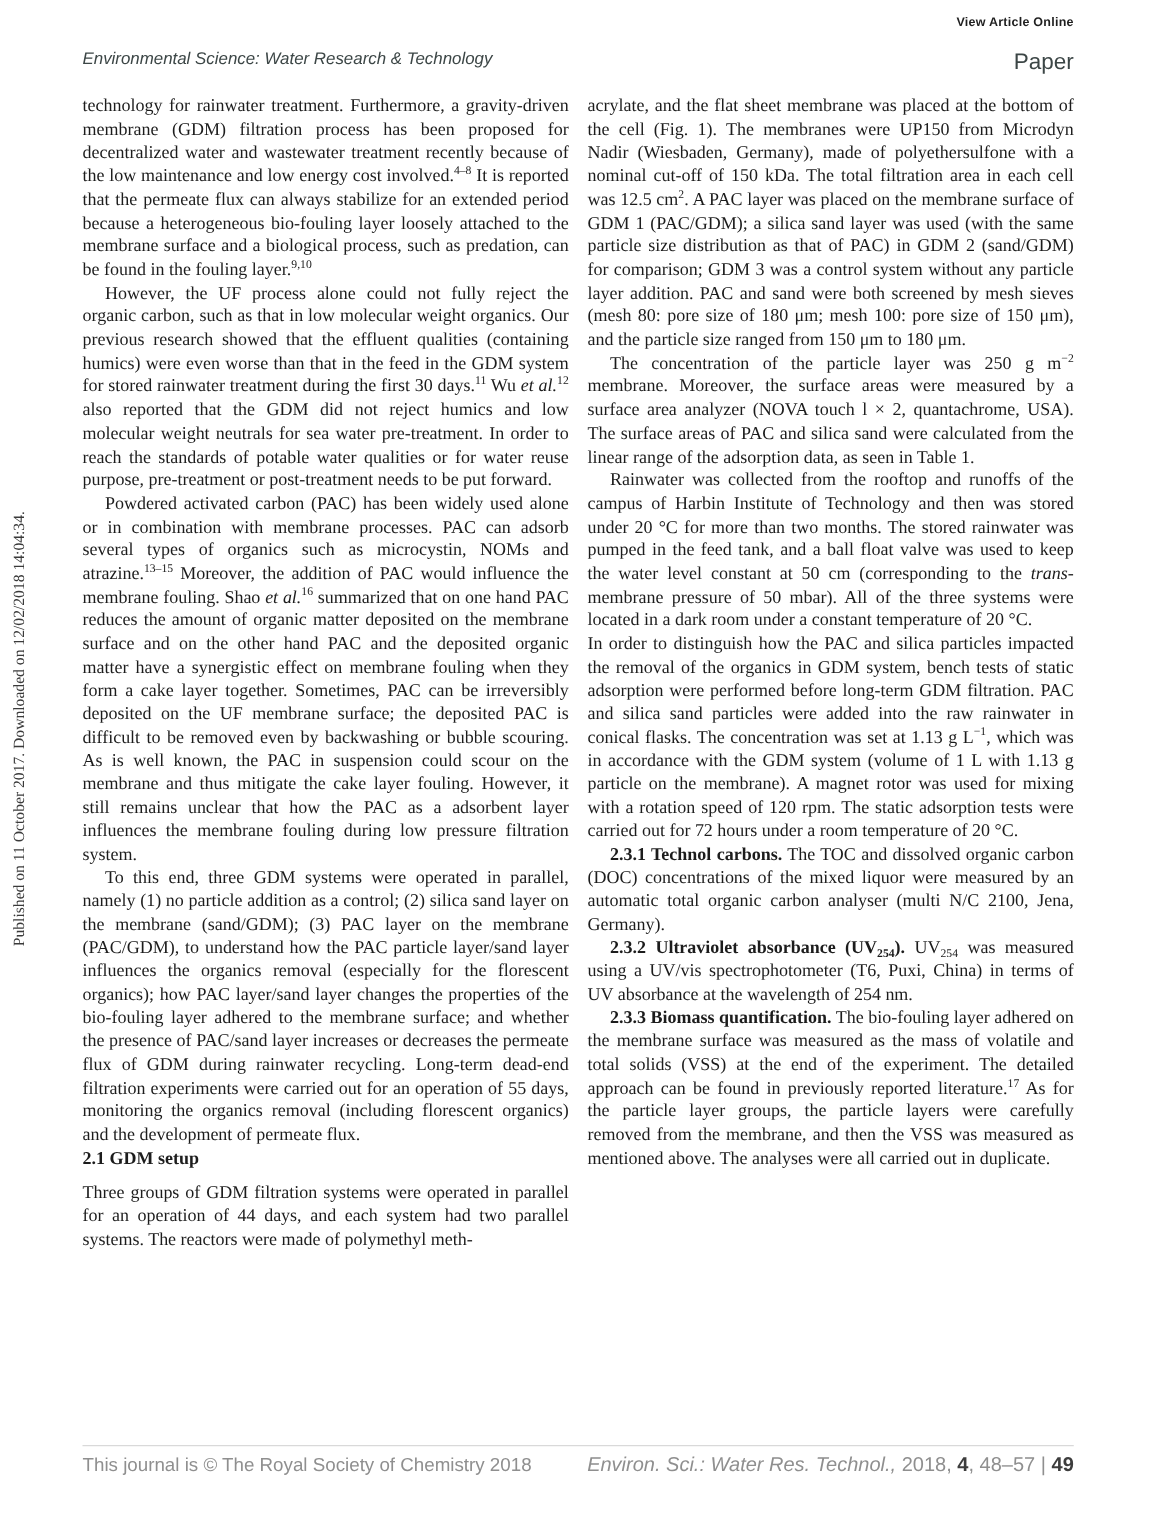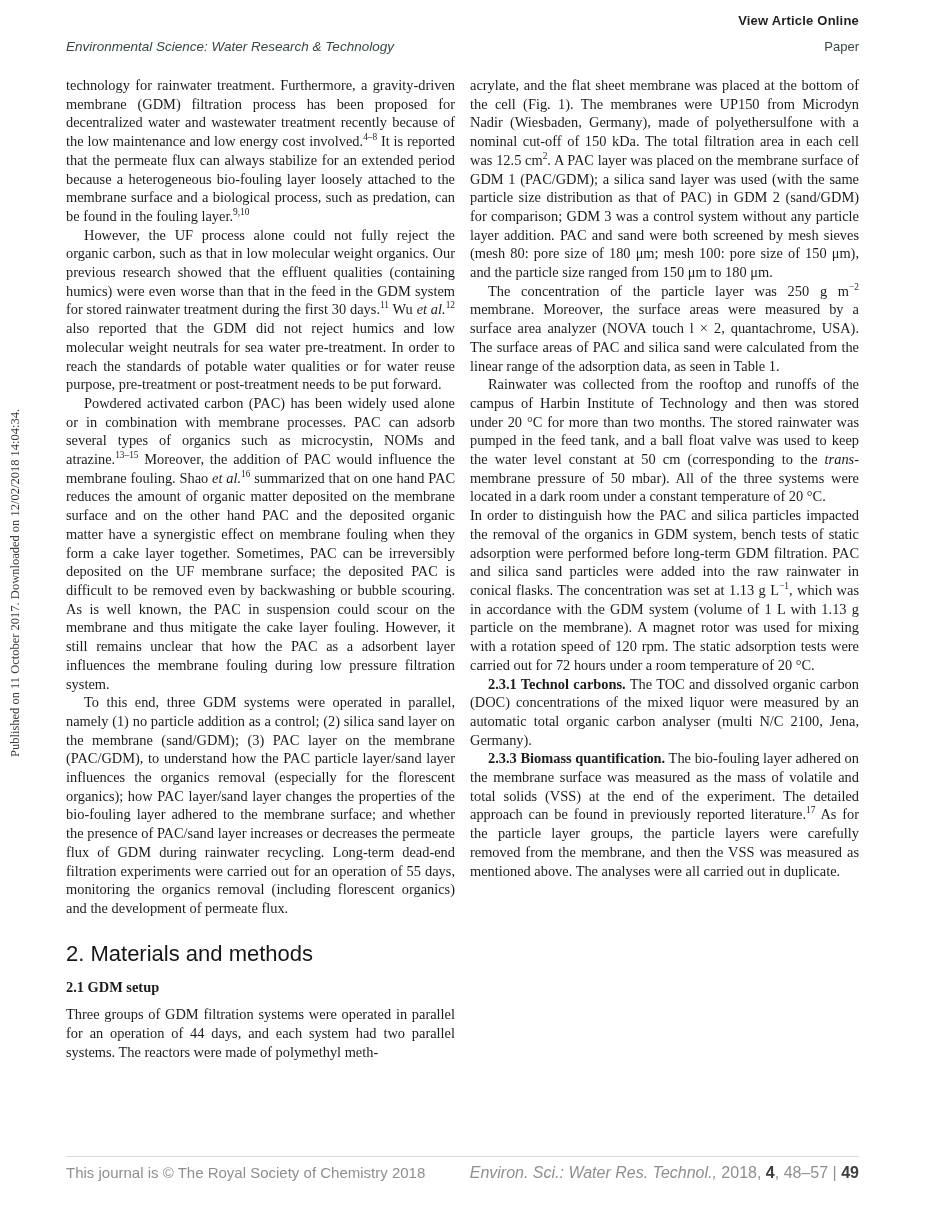--- a/index.html
+++ b/index.html
@@ -4,30 +4,30 @@
 <title>Journal Page</title>
 <style>
   html,body { margin:0; padding:0; background:#ffffff; }
   .page {
     position:relative; width:925px; height:1212px; background:#ffffff;
     overflow:hidden; font-family:"Liberation Serif", serif; color:#1c1c1c;
   }
   
   .vao {
     position:absolute; top:13px; right:66px;
-    font-family:"Liberation Sans", sans-serif; font-size:13px; font-weight:700;
+    font-family:"Liberation Sans", sans-serif; font-size:10px; font-weight:700;
     color:#1f1f1f; text-decoration:none; letter-spacing:0.2px;
   }
   .journal-name {
     position:absolute; top:39px; left:66px;
     font-family:"Liberation Sans", sans-serif; font-size:13.5px; color:#3c4646;font-style:italic;
   }
   .article-type {
     position:absolute; top:39px; right:66px;
-    font-family:"Liberation Sans", sans-serif; font-size:13px; color:#3c4646;
+    font-family:"Liberation Sans", sans-serif; font-size:18px; color:#3c4646;
   }
   
   .sidebar-note {
     position:absolute; left:8px; top:757px;
     transform:rotate(-90deg); transform-origin:0 0;
     white-space:nowrap; font-size:12.5px; color:#3a3a3a;
   }
   
   .col {
     position:absolute; top:76px; width:389px;
@@ -73,31 +73,31 @@
   <div class="journal-name">Environmental Science: Water Research &amp; Technology</div>
   <div class="article-type">Paper</div>
 
   <div class="sidebar-note">Published on 11 October 2017. Downloaded on 12/02/2018 14:04:34.</div>
 
   <div class="col col-left">
     <p class="noindent">technology for rainwater treatment. Furthermore, a gravity-driven membrane (GDM) filtration process has been proposed for decentralized water and wastewater treatment recently because of the low maintenance and low energy cost involved.<sup>4–8</sup> It is reported that the permeate flux can always stabilize for an extended period because a heterogeneous bio-fouling layer loosely attached to the membrane surface and a biological process, such as predation, can be found in the fouling layer.<sup>9,10</sup></p>
     <p>However, the UF process alone could not fully reject the organic carbon, such as that in low molecular weight organics. Our previous research showed that the effluent qualities (containing humics) were even worse than that in the feed in the GDM system for stored rainwater treatment during the first 30 days.<sup>11</sup> Wu <em>et al.</em><sup>12</sup> also reported that the GDM did not reject humics and low molecular weight neutrals for sea water pre-treatment. In order to reach the standards of potable water qualities or for water reuse purpose, pre-treatment or post-treatment needs to be put forward.</p>
     <p>Powdered activated carbon (PAC) has been widely used alone or in combination with membrane processes. PAC can adsorb several types of organics such as microcystin, NOMs and atrazine.<sup>13–15</sup> Moreover, the addition of PAC would influence the membrane fouling. Shao <em>et al.</em><sup>16</sup> summarized that on one hand PAC reduces the amount of organic matter deposited on the membrane surface and on the other hand PAC and the deposited organic matter have a synergistic effect on membrane fouling when they form a cake layer together. Sometimes, PAC can be irreversibly deposited on the UF membrane surface; the deposited PAC is difficult to be removed even by backwashing or bubble scouring. As is well known, the PAC in suspension could scour on the membrane and thus mitigate the cake layer fouling. However, it still remains unclear that how the PAC as a adsorbent layer influences the membrane fouling during low pressure filtration system.</p>
     <p>To this end, three GDM systems were operated in parallel, namely (1) no particle addition as a control; (2) silica sand layer on the membrane (sand/GDM); (3) PAC layer on the membrane (PAC/GDM), to understand how the PAC particle layer/sand layer influences the organics removal (especially for the florescent organics); how PAC layer/sand layer changes the properties of the bio-fouling layer adhered to the membrane surface; and whether the presence of PAC/sand layer increases or decreases the permeate flux of GDM during rainwater recycling. Long-term dead-end filtration experiments were carried out for an operation of 55 days, monitoring the organics removal (including florescent organics) and the development of permeate flux.</p>
-    <h1 class="section">2. Materials and methods</h1>
     <h2 class="subsection first-sub">2.1 GDM setup</h2>
     <p class="noindent">Three groups of GDM filtration systems were operated in parallel for an operation of 44 days, and each system had two parallel systems. The reactors were made of polymethyl meth-</p>
   </div>
 
   <div class="col col-right">
     <p class="noindent">acrylate, and the flat sheet membrane was placed at the bottom of the cell (Fig. 1). The membranes were UP150 from Microdyn Nadir (Wiesbaden, Germany), made of polyethersulfone with a nominal cut-off of 150 kDa. The total filtration area in each cell was 12.5 cm<sup>2</sup>. A PAC layer was placed on the membrane surface of GDM 1 (PAC/GDM); a silica sand layer was used (with the same particle size distribution as that of PAC) in GDM 2 (sand/GDM) for comparison; GDM 3 was a control system without any particle layer addition. PAC and sand were both screened by mesh sieves (mesh 80: pore size of 180 μm; mesh 100: pore size of 150 μm), and the particle size ranged from 150 μm to 180 μm.</p>
     <p>The concentration of the particle layer was 250 g m<sup>−2</sup> membrane. Moreover, the surface areas were measured by a surface area analyzer (NOVA touch l × 2, quantachrome, USA). The surface areas of PAC and silica sand were calculated from the linear range of the adsorption data, as seen in Table 1.</p>
     <p>Rainwater was collected from the rooftop and runoffs of the campus of Harbin Institute of Technology and then was stored under 20 °C for more than two months. The stored rainwater was pumped in the feed tank, and a ball float valve was used to keep the water level constant at 50 cm (corresponding to the <em>trans</em>-membrane pressure of 50 mbar). All of the three systems were located in a dark room under a constant temperature of 20 °C.</p>
     <p class="noindent">In order to distinguish how the PAC and silica particles impacted the removal of the organics in GDM system, bench tests of static adsorption were performed before long-term GDM filtration. PAC and silica sand particles were added into the raw rainwater in conical flasks. The concentration was set at 1.13 g L<sup>−1</sup>, which was in accordance with the GDM system (volume of 1 L with 1.13 g particle on the membrane). A magnet rotor was used for mixing with a rotation speed of 120 rpm. The static adsorption tests were carried out for 72 hours under a room temperature of 20 °C.</p>
     <p><strong>2.3.1 Technol carbons.</strong> The TOC and dissolved organic carbon (DOC) concentrations of the mixed liquor were measured by an automatic total organic carbon analyser (multi N/C 2100, Jena, Germany).</p>
+    <p><strong>2.3.2 Ultraviolet absorbance (UV<sub>254</sub>).</strong> UV<sub>254</sub> was measured using a UV/vis spectrophotometer (T6, Puxi, China) in terms of UV absorbance at the wavelength of 254 nm.</p>
     <p><strong>2.3.3 Biomass quantification.</strong> The bio-fouling layer adhered on the membrane surface was measured as the mass of volatile and total solids (VSS) at the end of the experiment. The detailed approach can be found in previously reported literature.<sup>17</sup> As for the particle layer groups, the particle layers were carefully removed from the membrane, and then the VSS was measured as mentioned above. The analyses were all carried out in duplicate.</p>
   </div>
 
   <div class="footer-rule"></div>
   <div class="footer-left">This journal is © The Royal Society of Chemistry 2018</div>
   <div class="footer-right"><em>Environ. Sci.: Water Res. Technol.,</em> 2018, <strong>4</strong>, 48–57  |  <strong>49</strong></div>
 
 </div>
 
 </body></html>

